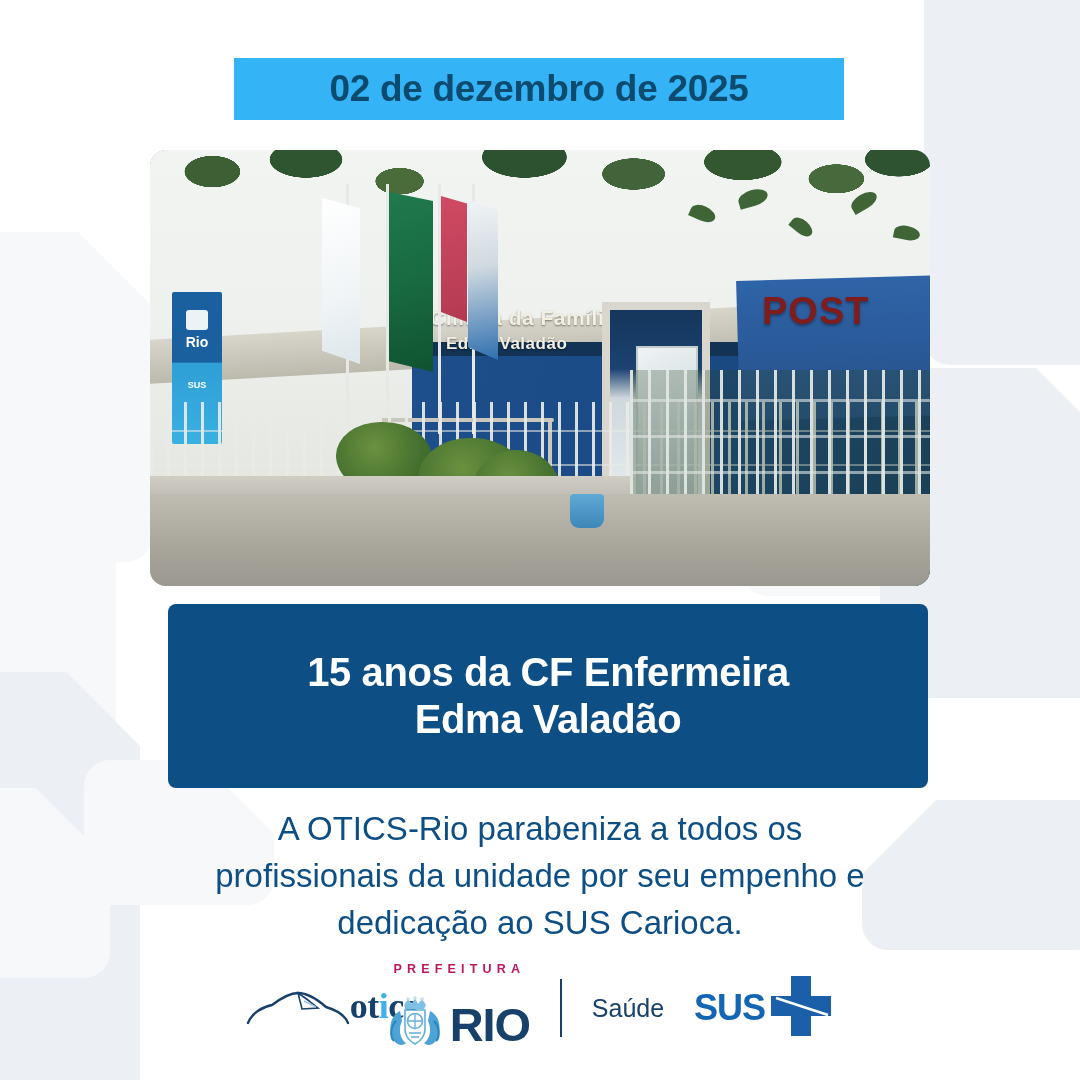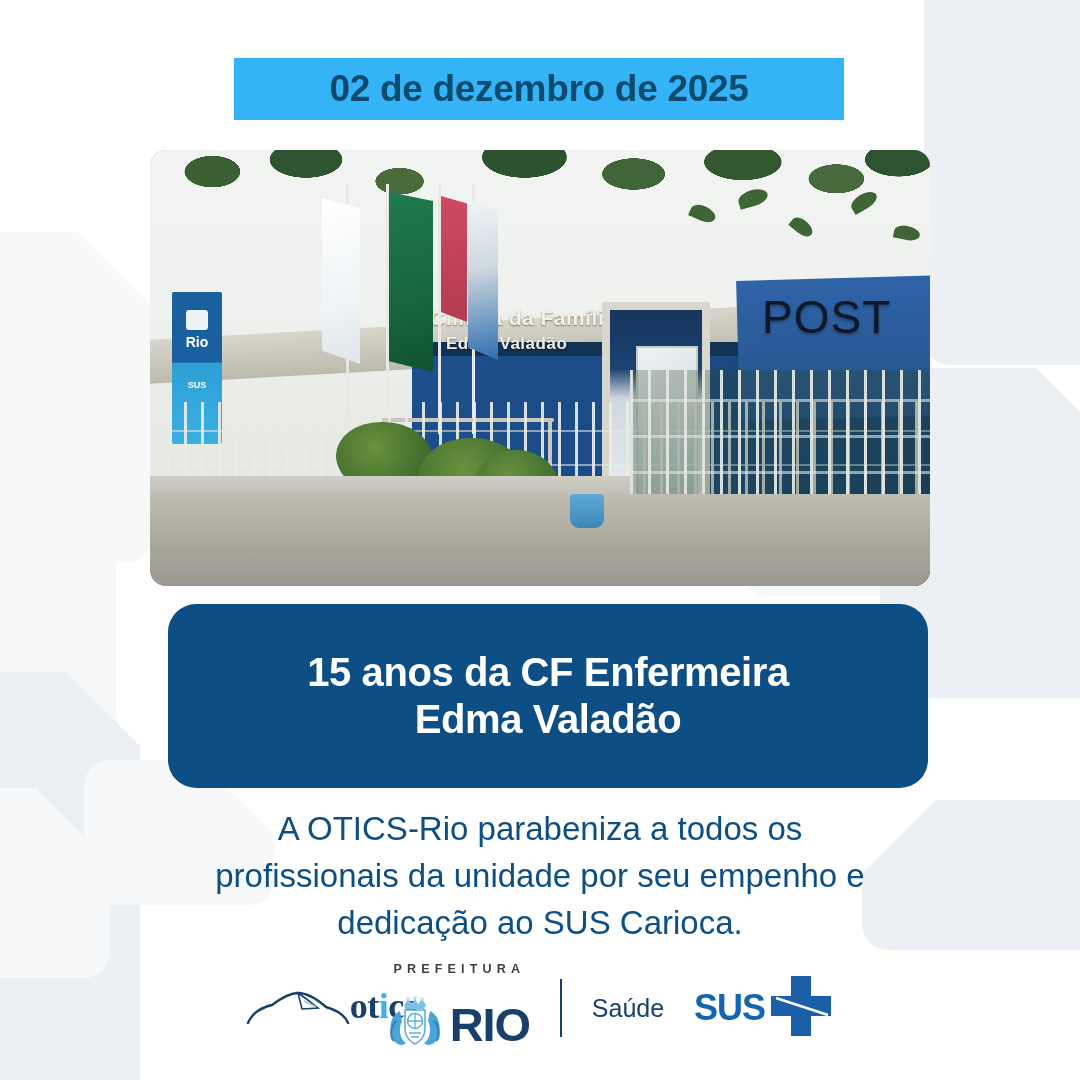--- a/index.html
+++ b/index.html
@@ -118,21 +118,21 @@
   #ph-sign-line1{ left:280px; top:156px; font-size:21px; }
   #ph-sign-line2{ left:296px; top:184px; font-size:17px; }
   
   .ph-banner{
     position:absolute; left:588px; top:128px; width:210px; height:140px;
     background:linear-gradient(#2f64a8,#255089);
     transform:rotate(-1.6deg);
   }
   #ph-banner-text{
     position:absolute; left:612px; top:140px;
-    color:#0f172a; font-size:46px; font-weight:normal;
+    color:#7f1d1d; font-size:38px; font-weight:bold;
     letter-spacing:1px; white-space:nowrap;
     text-shadow:0 2px 3px rgba(0,0,0,.35);
   }
   
   .ph-door-frame{
     position:absolute; left:452px; top:152px; width:108px; height:210px;
     background:#d9d6cd;
   }
   .ph-door{
     position:absolute; left:460px; top:160px; width:92px; height:196px;
@@ -212,21 +212,21 @@
     position:absolute; left:398px; top:268px; width:4px; height:70px;
     background:#c9c7be;
   }
 
   
   #title-card{
     position:absolute;
     left:168px; top:604px;
     width:760px; height:184px;
     background:#0d4f85;
-    border-radius:28px;
+    border-radius:8px;
     display:flex; align-items:center; justify-content:center;
     z-index:3;
   }
   #title-card .title-text{
     color:#ffffff;
     font-size:40px;
     font-weight:bold;
     line-height:1.18;
     text-align:center;
     letter-spacing:-0.4px;
@@ -263,21 +263,21 @@
   .otics-word{
     font-family:"Liberation Serif", serif;
     font-size:36px; font-weight:bold; color:#17406b;
     line-height:1; letter-spacing:-0.5px; margin-top:-4px;
   }
   .otics-word .i-blue{ color:#3fb0e8; }
 
   
   #logo-prefeitura{ display:flex; flex-direction:column; align-items:center; }
   .pref-word{
-    font-size:12.5px; font-weight:bold; color:#404040;
+    font-size:12.5px; font-weight:bold; color:#be185d;
     letter-spacing:5.2px; margin-left:5px; margin-bottom:19px;
   }
   .pref-row{ display:flex; align-items:center; gap:4px; }
   .rio-word{
     font-size:47px; font-weight:bold; color:#17406b;
     line-height:.88; letter-spacing:-1.2px;
   }
 
   .logo-divider{
     width:2px; height:58px; background:#17406b;

